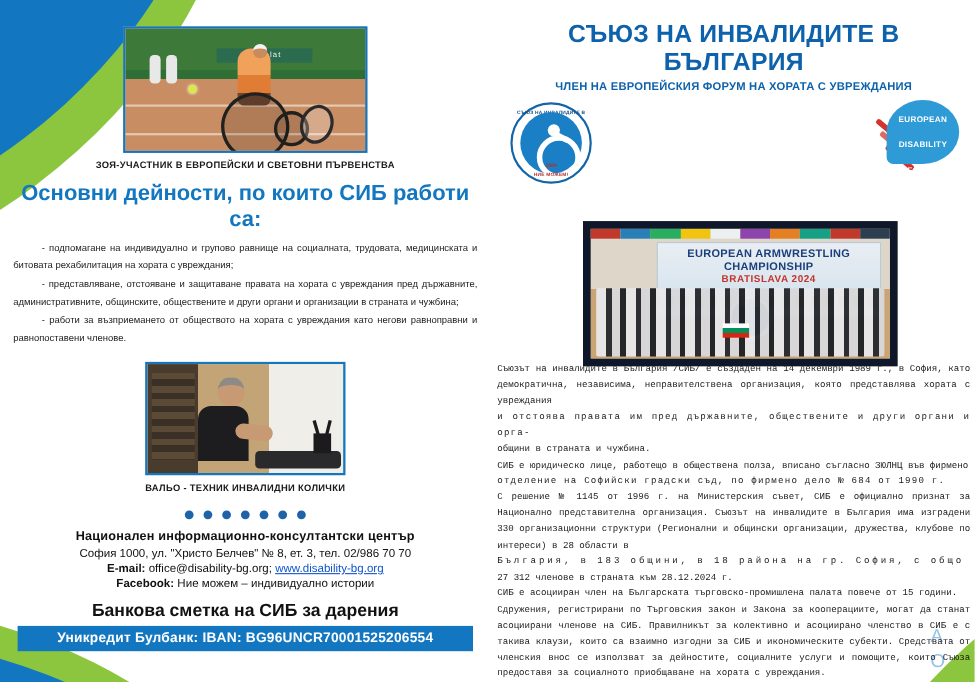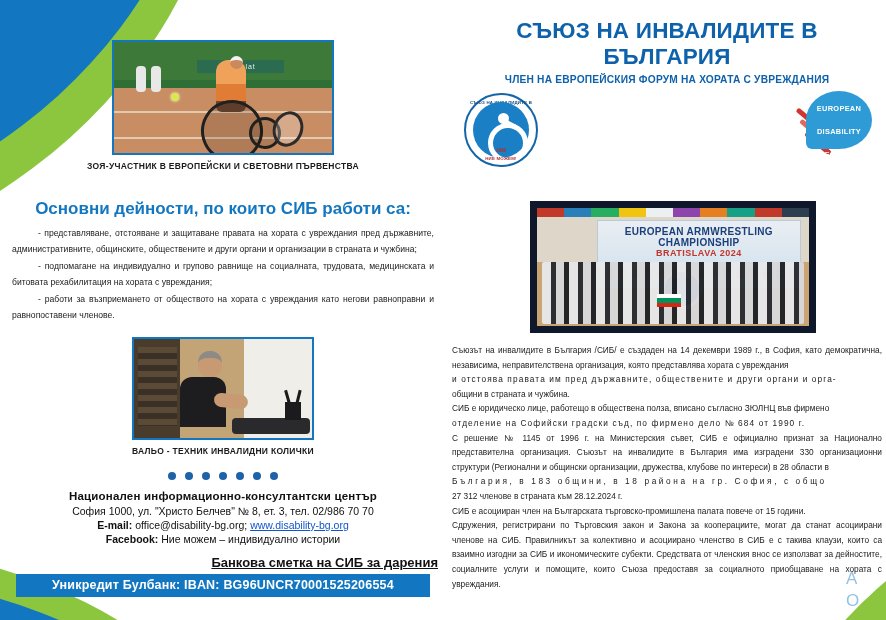--- a/index.html
+++ b/index.html
@@ -26,21 +26,21 @@
   
   .br-green{left:700px;top:516px;width:460px;height:380px;
             background:#8cc63e;border-radius:100% 0 0 0;transform:rotate(-13deg);}
   .br-blue{left:730px;top:540px;width:460px;height:380px;
            background:#1277c0;border-radius:100% 0 0 0;transform:rotate(-13deg);}
 
   .edge-letters{position:absolute;right:4px;bottom:8px;width:36px;text-align:left;
                 color:#7fb8e0;font-size:17px;line-height:22px;letter-spacing:1px;opacity:.85;}
 
   
-  #left-col{position:absolute;left:8px;top:40px;width:430px;}
+  #left-col{position:absolute;left:8px;top:24px;width:430px;}
 
   .photo{border:2px solid #1277c0;box-sizing:border-box;position:relative;overflow:hidden;}
 
   
   #photo-tennis{margin:0 auto;width:222px;height:115px;background:#cdb49a;}
   .court-bg{position:absolute;inset:0;
      background:linear-gradient(#3d7a3a 0 34%,#2f6f36 34% 41%,#c98d63 41% 100%);}
   .court-line{position:absolute;left:0;right:0;height:2px;background:#e9d8c6;opacity:.8;}
   .banner-ad{position:absolute;left:38%;top:16%;width:40%;height:12%;
      background:#2b6b4f;color:#e6f2ea;font-size:7px;text-align:center;line-height:14px;letter-spacing:1px;}
@@ -70,35 +70,35 @@
   .tech-arm{position:absolute;left:45%;top:56%;width:34px;height:14px;background:#c79a74;border-radius:7px;transform:rotate(6deg);}
   .bench{position:absolute;left:55%;bottom:4%;width:44%;height:16%;background:#2a2a2c;border-radius:4px;}
   .router{position:absolute;right:6%;bottom:18%;width:16px;height:18px;background:#1b1b1d;}
   .router:before,.router:after{content:"";position:absolute;top:-12px;width:3px;height:14px;background:#1b1b1d;}
   .router:before{left:1px;transform:rotate(-16deg);}
   .router:after{right:1px;transform:rotate(14deg);}
 
   .caption{text-align:center;font-size:8.5px;font-weight:bold;color:#1a1a1a;
            letter-spacing:.3px;margin-top:6px;}
 
-  .h-main{text-align:center;color:#1277c0;font-size:17px;font-weight:bold;margin:28px 0 6px;}
+  .h-main{text-align:center;color:#1277c0;font-size:20px;font-weight:bold;margin:10px 0 6px;}
 
   .body-left{font-size:8.6px;line-height:16px;color:#1b1b1b;text-align:justify;padding:0 4px;}
   .body-left p{margin:0 0 1px;text-indent:26px;}
 
   .dots{display:flex;justify-content:center;gap:9px;margin:16px 0 10px;}
   .dot{width:8px;height:8px;border-radius:50%;background:#1e62a8;}
 
   .contact{text-align:center;color:#111;}
   .contact .l1{font-size:11.5px;font-weight:bold;letter-spacing:.2px;margin-bottom:3px;}
   .contact .l2{font-size:10.5px;margin-bottom:2px;}
   .contact .l3,.contact .l4{font-size:10.5px;margin-bottom:2px;}
   .contact b{font-weight:bold;}
   .contact a{color:#1155cc;text-decoration:underline;}
-  .bank-title{text-align:right;font-size:13px;font-weight:bold;color:#111;margin:10px 0 4px;text-decoration:underline;}
+  .bank-title{text-align:center;font-size:16px;font-weight:bold;color:#111;margin:10px 0 4px;}
   .iban-bar{background:#1277c0;color:#fff;font-size:12.5px;font-weight:bold;
             text-align:center;padding:4px 0 5px;letter-spacing:.2px;margin:0 8px;}
 
   
   #right-col{position:absolute;left:452px;top:18px;width:430px;}
   .h-title{color:#0d62ab;font-size:22.5px;font-weight:bold;text-align:center;letter-spacing:.2px;}
   .h-sub{color:#0d62ab;font-size:10.2px;font-weight:bold;text-align:center;margin-top:4px;letter-spacing:.2px;}
 
   .logo-row{position:relative;height:92px;margin-top:4px;}
 
@@ -143,21 +143,21 @@
      background:repeating-linear-gradient(90deg,#e8e8ea 0 9px,#26292e 9px 14px,#d8d8da 14px 22px,#1d2024 22px 27px);
      border-radius:2px;opacity:.96;}
   .crowd-heads{position:absolute;left:2%;right:2%;bottom:40%;height:10px;
      background:repeating-linear-gradient(90deg,#caa07c 0 6px,transparent 6px 13px);border-radius:4px;}
   .bg-flag{position:absolute;left:44%;bottom:16%;width:24px;height:13px;
      background:linear-gradient(#fff 0 34%,#00925e 34% 67%,#d62612 67% 100%);}
 
   .h-broshura{color:#0d62ab;font-size:17px;font-weight:bold;text-align:center;
      margin-top:126px;letter-spacing:.2px;}
 
-  .body-right{font-size:8.3px;line-height:14.6px;color:#1b1b1b;text-align:justify;margin-top:16px;}
+  .body-right{font-size:8.3px;line-height:14.6px;color:#1b1b1b;text-align:justify;margin-top:2px;font-family:Liberation Mono, monospace;}
   .body-right p{margin:0;}
   .spaced{letter-spacing:1.1px;}
 </style>
 </head>
 <body>
 
 <div id="page">
 
   <div class="swoosh tl-green"></div>
   <div class="swoosh tl-blue"></div>
@@ -185,22 +185,22 @@
       <div class="athlete-head"></div>
       <div class="wheel big"></div>
       <div class="wheel small"></div>
       <div class="racket"></div>
     </div>
     <div class="caption">ЗОЯ-УЧАСТНИК В ЕВРОПЕЙСКИ И СВЕТОВНИ ПЪРВЕНСТВА</div>
 
     <div class="h-main">Основни дейности, по които СИБ работи са:</div>
 
     <div class="body-left">
+      <p>- подпомагане на индивидуално и групово равнище на социалната, трудовата, медицинската и битовата рехабилитация на хората с увреждания;</p>
       <p>- представляване, отстояване и защитаване правата на хората с увреждания пред държавните, административните, общинските, обществените и други органи и организации в страната и чужбина;</p>
-      <p>- подпомагане на индивидуално и групово равнище на социалната, трудовата, медицинската и битовата рехабилитация на хората с увреждания;</p>
       <p>- работи за възприемането от обществото на хората с увреждания като негови равноправни и равнопоставени членове.</p>
     </div>
 
     <div id="photo-tech" class="photo" style="margin-top:14px">
       <div class="shop-bg"></div>
       <div class="tool-rack"></div>
       <div class="tech-head"></div>
       <div class="tech-body"></div>
       <div class="tech-arm"></div>
       <div class="bench"></div>

